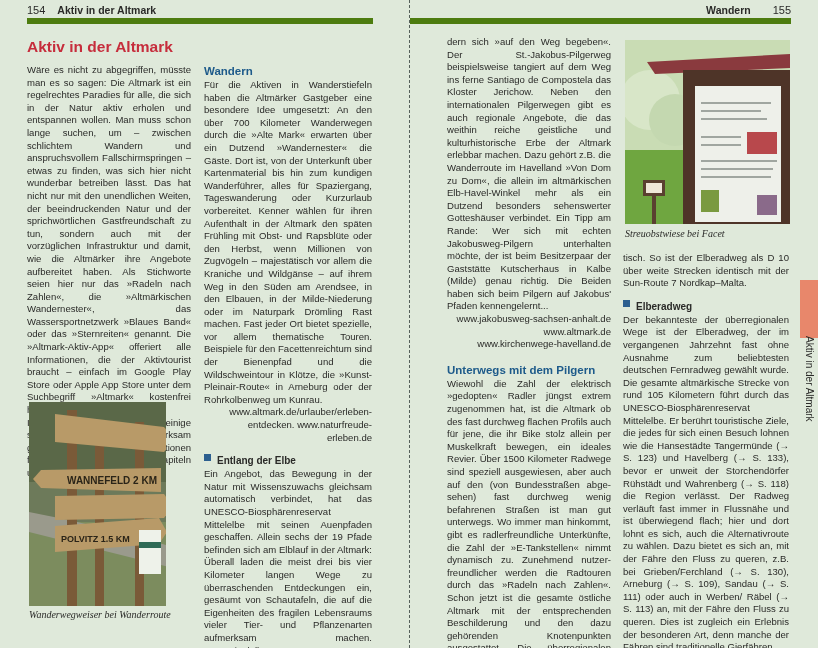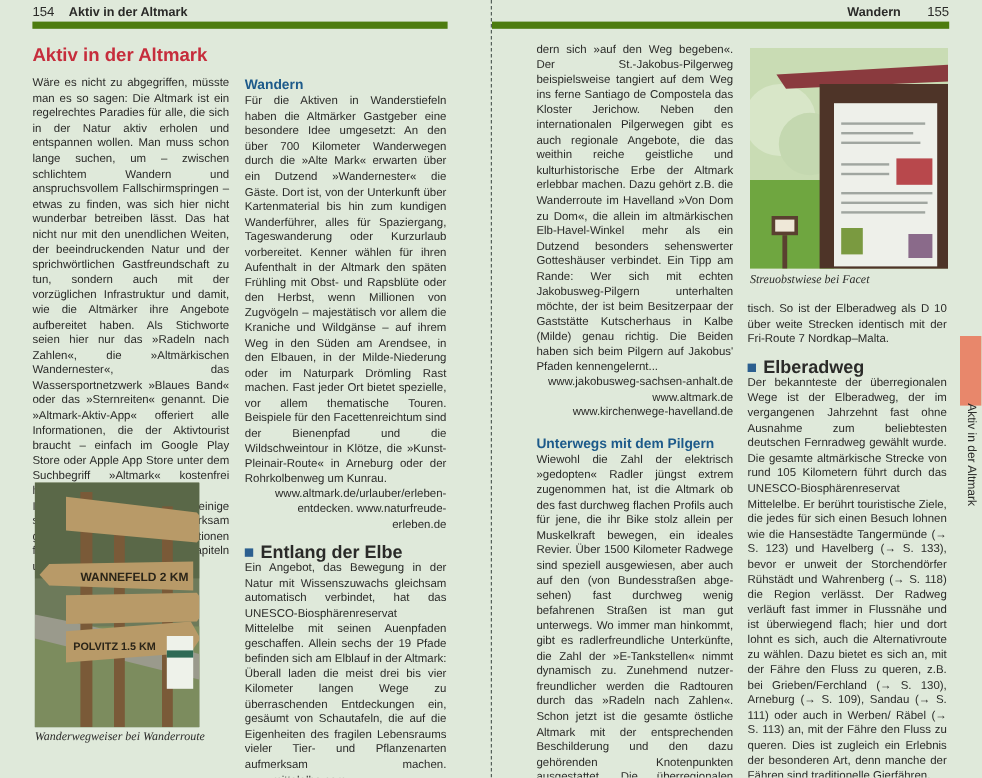--- a/index.html
+++ b/index.html
@@ -29,21 +29,21 @@
   .rh-right .rh-num { margin-left:22px; }
   .rh-title { font-weight:bold; }
 
   .chapter-title {
     position:absolute; left:27px; top:38px;
     font-size:15.5px; font-weight:bold; color:#c62d3c;
   }
   .col { position:absolute; font-size:9.55px; line-height:12.6px; text-align:justify; hyphens:manual; }
   .col p { margin:0; }
   .col .h2 { color:#1d5a8a; font-weight:bold; font-size:11.5px; line-height:14px; margin:0 0 1px 0; }
-  .col .h3 { font-weight:bold; font-size:15px; line-height:13px; margin:10px 0 1px 0; display:flex; align-items:center; }
+  .col .h3 { font-weight:bold; font-size:10px; line-height:13px; margin:10px 0 1px 0; display:flex; align-items:flex-start; }
   .col .h3 .sq { display:inline-block; width:7px; height:7px; background:#2c5f8f; margin-right:6px; }
   .col .spacer { height:12px; }
   .link { text-align:right; }
 
   .c1 { left:27px; top:64px; width:164px; }
   .c2 { left:204px; top:64px; width:168px; }
   .c3 { left:37px; top:36px; width:164px; }   
   .c4 { left:213px; top:252px; width:166px; }
 
   .photo {
@@ -154,21 +154,21 @@
           <rect x="76" y="136" width="70" height="2"></rect>
       </g>
       <rect x="18" y="140" width="22" height="16" fill="#5a4030"></rect>
       <rect x="21" y="143" width="16" height="10" fill="#efe8d8"></rect>
       <rect x="27" y="156" width="4" height="28" fill="#5a4030"></rect>
     </svg>
   </div>
   <div class="caption cap2">Streuobstwiese bei Facet</div>
 
   <div class="col c4">
-    <p>tisch. So ist der Elberadweg als D 10 über weite Strecken identisch mit der Fri-Route 7 Nordkap–Malta.</p>
+    <p>tisch. So ist der Elberadweg als D 10 über weite Strecken identisch mit der Sun-Route 7 Nordkap–Malta.</p>
     <div class="h3">
         <span class="sq"></span>
         <span>Elberadweg</span>
       </div>
     <p>Der bekannteste der überregionalen We­ge ist der Elberadweg, der im vergangenen Jahrzehnt fast ohne Ausnahme zum be­liebtesten deutschen Fernradweg gewählt wurde. Die gesamte altmärkische Strecke von rund 105 Kilometern führt durch das UNESCO-Biosphärenreservat Mittelelbe. Er berührt touristische Ziele, die jedes für sich einen Besuch lohnen wie die Hanse­städte Tangermünde (→ S. 123) und Ha­velberg (→ S. 133), bevor er unweit der Storchendörfer Rühstädt und Wahrenberg (→ S. 118) die Region verlässt. Der Rad­weg verläuft fast immer in Flussnähe und ist überwiegend flach; hier und dort lohnt es sich, auch die Alternativroute zu wäh­len. Dazu bietet es sich an, mit der Fähre den Fluss zu queren, z.B. bei Grieben/Fer­chland (→ S. 130), Arneburg (→ S. 109), Sandau (→ S. 111) oder auch in Werben/ Räbel (→ S. 113) an, mit der Fähre den Fluss zu queren. Dies ist zugleich ein Er­lebnis der besonderen Art, denn manche der Fähren sind traditionelle Gierfähren,</p>
   </div>
 
   <div class="sidetab"></div>
   <div class="sidelabel">Aktiv in der Altmark</div>
 </div>

